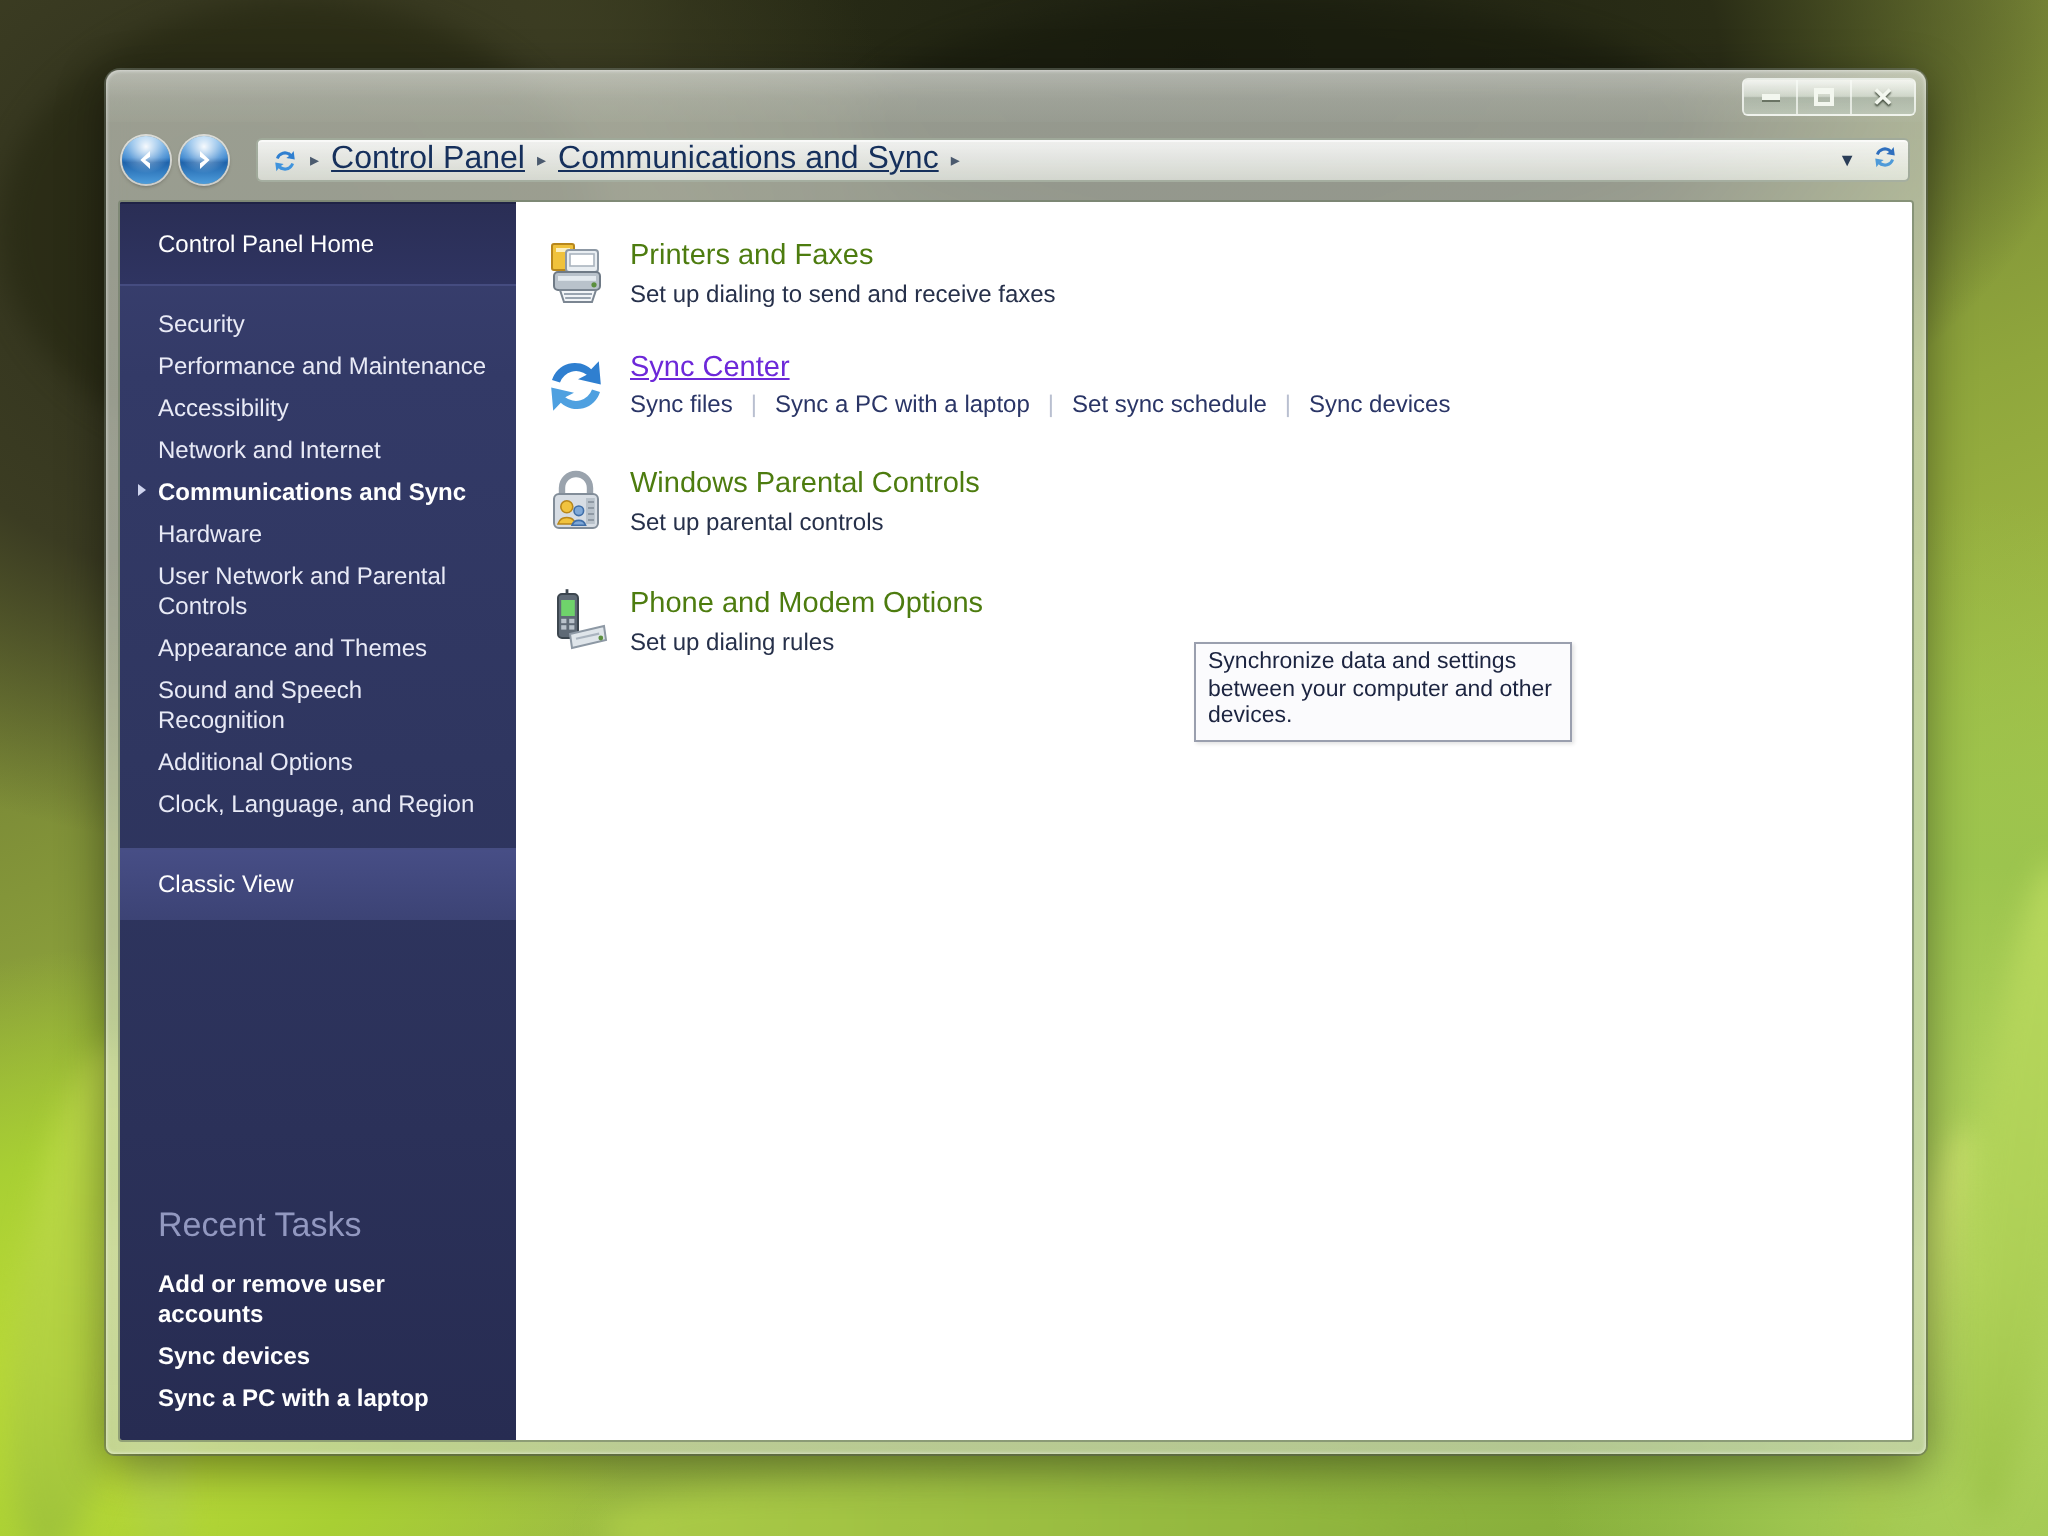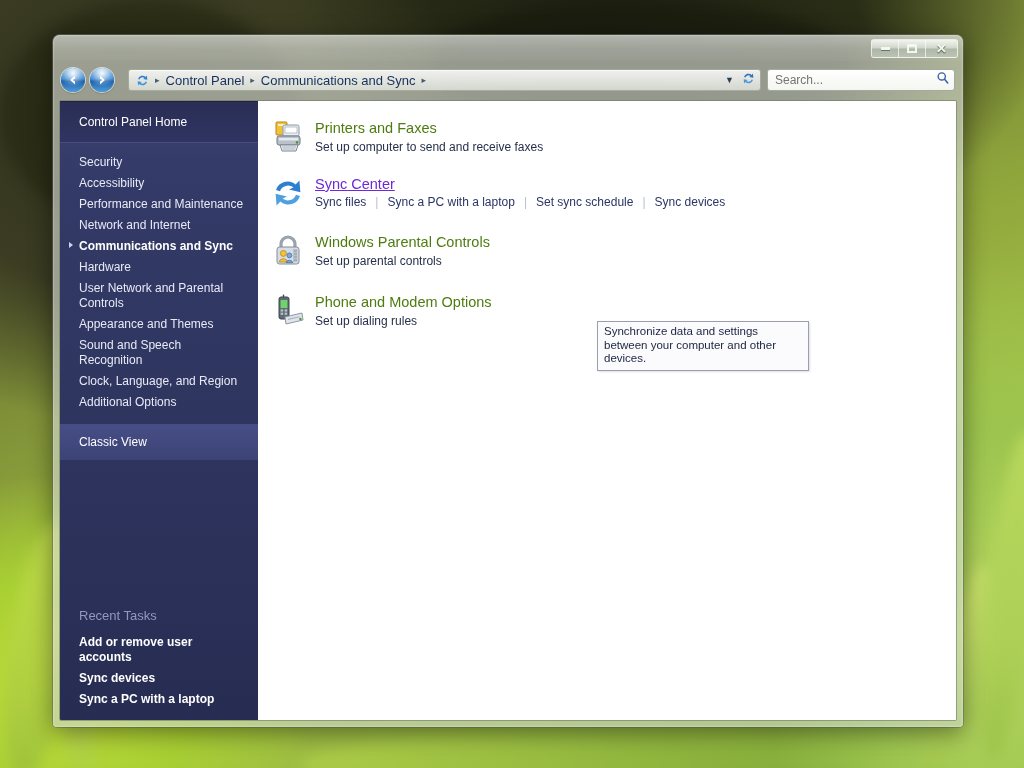--- a/index.html
+++ b/index.html
@@ -76,21 +76,21 @@
   .navbtn.fwd { margin-left: 5px; }
   .navbtn svg { display:block; }
 
   #breadcrumb {
     margin-left: 14px; flex: 1; height: 22px; display: flex; align-items: center;
     background: linear-gradient(180deg, rgba(255,255,255,.86), rgba(244,247,241,.66));
     border: 1px solid rgba(146,158,140,.8);
     border-radius: 3px; padding: 0 4px 0 6px; gap: 2px; font-size: 12px;
     box-shadow: 0 1px 0 rgba(255,255,255,.6) inset;
   }
-  .crumb { color: #16305c; padding: 1px 3px; font-size: 13px; white-space: nowrap; }
+  .crumb { color: #16305c; padding: 1px 3px; font-size: 16px; white-space: nowrap; text-decoration: underline; }
   .crumbsep { color: #4b5a6e; font-size: 9px; padding: 0 1px; }
   .crumb-icon { margin-right: 2px; display: flex; align-items: center; }
   .crumb-spacer { flex: 1; }
   .crumb-caret { color: #2a3d57; font-size: 9px; padding: 0 5px; }
 
   #searchbox {
     margin-left: 6px; width: 188px; height: 22px; display: flex; align-items: center;
     background: linear-gradient(180deg, #ffffff, #f3f6f0);
     border: 1px solid rgba(146,158,140,.85); border-radius: 3px;
     padding: 0 4px 0 7px;
@@ -128,39 +128,39 @@
     border-left: 4px solid #cfd4ee; border-top: 3.5px solid transparent; border-bottom: 3.5px solid transparent;
   }
   #sidebar .classicband {
     margin-top: 11px; border-top: 1px solid #464d82;
     background: linear-gradient(180deg, #474e86 0%, #3c4375 100%);
     padding: 10px 12px 11px 19px;
   }
   #sidebar .recent {
     position: absolute; left: 0; right: 0; bottom: 10px; padding-left: 19px;
   }
-  #sidebar .recent .rhead { color: #9298c0; font-size: 13px; padding-bottom: 9px; }
+  #sidebar .recent .rhead { color: #9298c0; font-size: 17px; padding-bottom: 9px; }
   #sidebar .recent .ritem { color: #ffffff; padding: 3px 10px 3px 0; line-height: 15px; font-weight: bold; }
 
   #content {
     flex: 1; background: #ffffff; position: relative; padding: 18px 0 0 0; overflow: hidden;
   }
   .cpitem { position: relative; padding-left: 57px; min-height: 44px; margin-bottom: 12px; }
   .cpitem .ico { position: absolute; left: 12px; top: 0px; width: 36px; height: 36px; }
   .cpitem .title {
     font-size: 14.5px; color: #4d7c0f; line-height: 19px; padding-bottom: 1px;
   }
   .cpitem .title.hover { color: #6d28d9; text-decoration: underline; }
   .cpitem .desc { font-size: 12px; color: #26304a; line-height: 16px; }
   .cpitem .sublinks { display: flex; align-items: flex-start; font-size: 12px; color: #2a3566; }
   .cpitem .sublinks .sl { padding: 0 0; }
   .cpitem .sublinks .slsep { color: #b9bfd0; padding: 0 9px; }
 
   #tooltip {
-    position: absolute; left: 339px; top: 220px; width: 212px;
+    position: absolute; left: 339px; top: 220px; width: 189px;
     background: #fbfbfd; border: 1px solid #9a9fae;
     padding: 3px 6px 4px 6px; font-size: 11.5px; line-height: 13.5px; color: #1c2440;
     box-shadow: 1px 1px 2px rgba(0,0,0,.12);
   }
 </style>
 </head>
 <body>
 
 <div id="desktop">
   <div class="blade bladeF"></div>
@@ -214,47 +214,38 @@
         <span class="crumb-spacer"></span>
         <span class="crumb-caret">▼</span>
         <span>
           <svg width="15" height="15" viewBox="0 0 16 16">
             <path d="M3.2 6.4 A5 5 0 0 1 11.4 4.2 L12.6 2.6 L13.2 7.2 L8.7 6.4 L10.2 5.3 A3.6 3.6 0 0 0 4.6 6.9 Z" fill="#2f6fbe"></path>
             <path d="M12.8 9.6 A5 5 0 0 1 4.6 11.8 L3.4 13.4 L2.8 8.8 L7.3 9.6 L5.8 10.7 A3.6 3.6 0 0 0 11.4 9.1 Z" fill="#4e9ad9"></path>
           </svg>
         </span>
       </div>
 
-      <div id="searchbox">
-        <input type="text" value="" placeholder="Search..." style="">
-        <span>
-          <svg width="14" height="14" viewBox="0 0 16 16">
-            <circle cx="6.6" cy="6.2" r="4.1" fill="none" stroke="#3a63a8" stroke-width="1.6"></circle>
-            <path d="M9.8 9.4 L13.4 13.6" stroke="#3a63a8" stroke-width="1.8" stroke-linecap="round"></path>
-          </svg>
-        </span>
-      </div>
     </div>
 
     <div id="body">
 
       <div id="sidebar">
         <div class="cp-home">
           <span>Control Panel Home</span>
         </div>
 
         <div class="navlist">
           <div class="navitem">
             <span>Security</span>
           </div>
           <div class="navitem">
+            <span>Performance and Maintenance</span>
+          </div>
+          <div class="navitem">
             <span>Accessibility</span>
-          </div>
-          <div class="navitem">
-            <span>Performance and Maintenance</span>
           </div>
           <div class="navitem">
             <span>Network and Internet</span>
           </div>
           <div class="navitem sel">
             <span class="marker"></span>
             <span>Communications and Sync</span>
           </div>
           <div class="navitem">
             <span>Hardware</span>
@@ -262,24 +253,24 @@
           <div class="navitem">
             <span>User Network and Parental Controls</span>
           </div>
           <div class="navitem">
             <span>Appearance and Themes</span>
           </div>
           <div class="navitem">
             <span>Sound and Speech Recognition</span>
           </div>
           <div class="navitem">
+            <span>Additional Options</span>
+          </div>
+          <div class="navitem">
             <span>Clock, Language, and Region</span>
-          </div>
-          <div class="navitem">
-            <span>Additional Options</span>
           </div>
         </div>
 
         <div class="classicband">
           <span>Classic View</span>
         </div>
 
         <div class="recent">
           <div class="rhead">Recent Tasks</div>
           <div class="ritem">Add or remove user accounts</div>
@@ -298,21 +289,21 @@
               <rect x="13" y="6" width="16" height="11" rx="1.5" fill="#e9eef2" stroke="#8d98a4" stroke-width="1"></rect>
               <rect x="15" y="8" width="12" height="6" fill="#ffffff" stroke="#aab4bf" stroke-width=".8"></rect>
               <rect x="7" y="17" width="23" height="9" rx="2" fill="#b9c2cb" stroke="#6f7a86" stroke-width="1"></rect>
               <rect x="9" y="19" width="19" height="2.4" fill="#e4eaef"></rect>
               <circle cx="27" cy="23.4" r="1.3" fill="#5b8f3e"></circle>
               <path d="M10 26 L28 26 L26 32 L12 32 Z" fill="#f2f5f8" stroke="#7b8692" stroke-width="1"></path>
               <path d="M12 28 L26 28 M12.6 30 L25.4 30" stroke="#9aa5b1" stroke-width=".9"></path>
             </svg>
           </span>
           <div class="title">Printers and Faxes</div>
-          <div class="desc">Set up computer to send and receive faxes</div>
+          <div class="desc">Set up dialing to send and receive faxes</div>
         </div>
 
         <div class="cpitem" style="margin-bottom:14px;">
           <span class="ico">
             <svg width="36" height="36" viewBox="0 0 36 36">
               <path d="M6 15 A12 12 0 0 1 25.6 9.6 L29.4 5.6 L30.4 17.2 L19 14.6 L23.4 12.4 A8.6 8.6 0 0 0 10 16.2 Z" fill="#2f7fd0"></path>
               <path d="M30 21 A12 12 0 0 1 10.4 26.4 L6.6 30.4 L5.6 18.8 L17 21.4 L12.6 23.6 A8.6 8.6 0 0 0 26 19.8 Z" fill="#4ea0e0"></path>
             </svg>
           </span>
           <div class="title hover">Sync Center</div>

